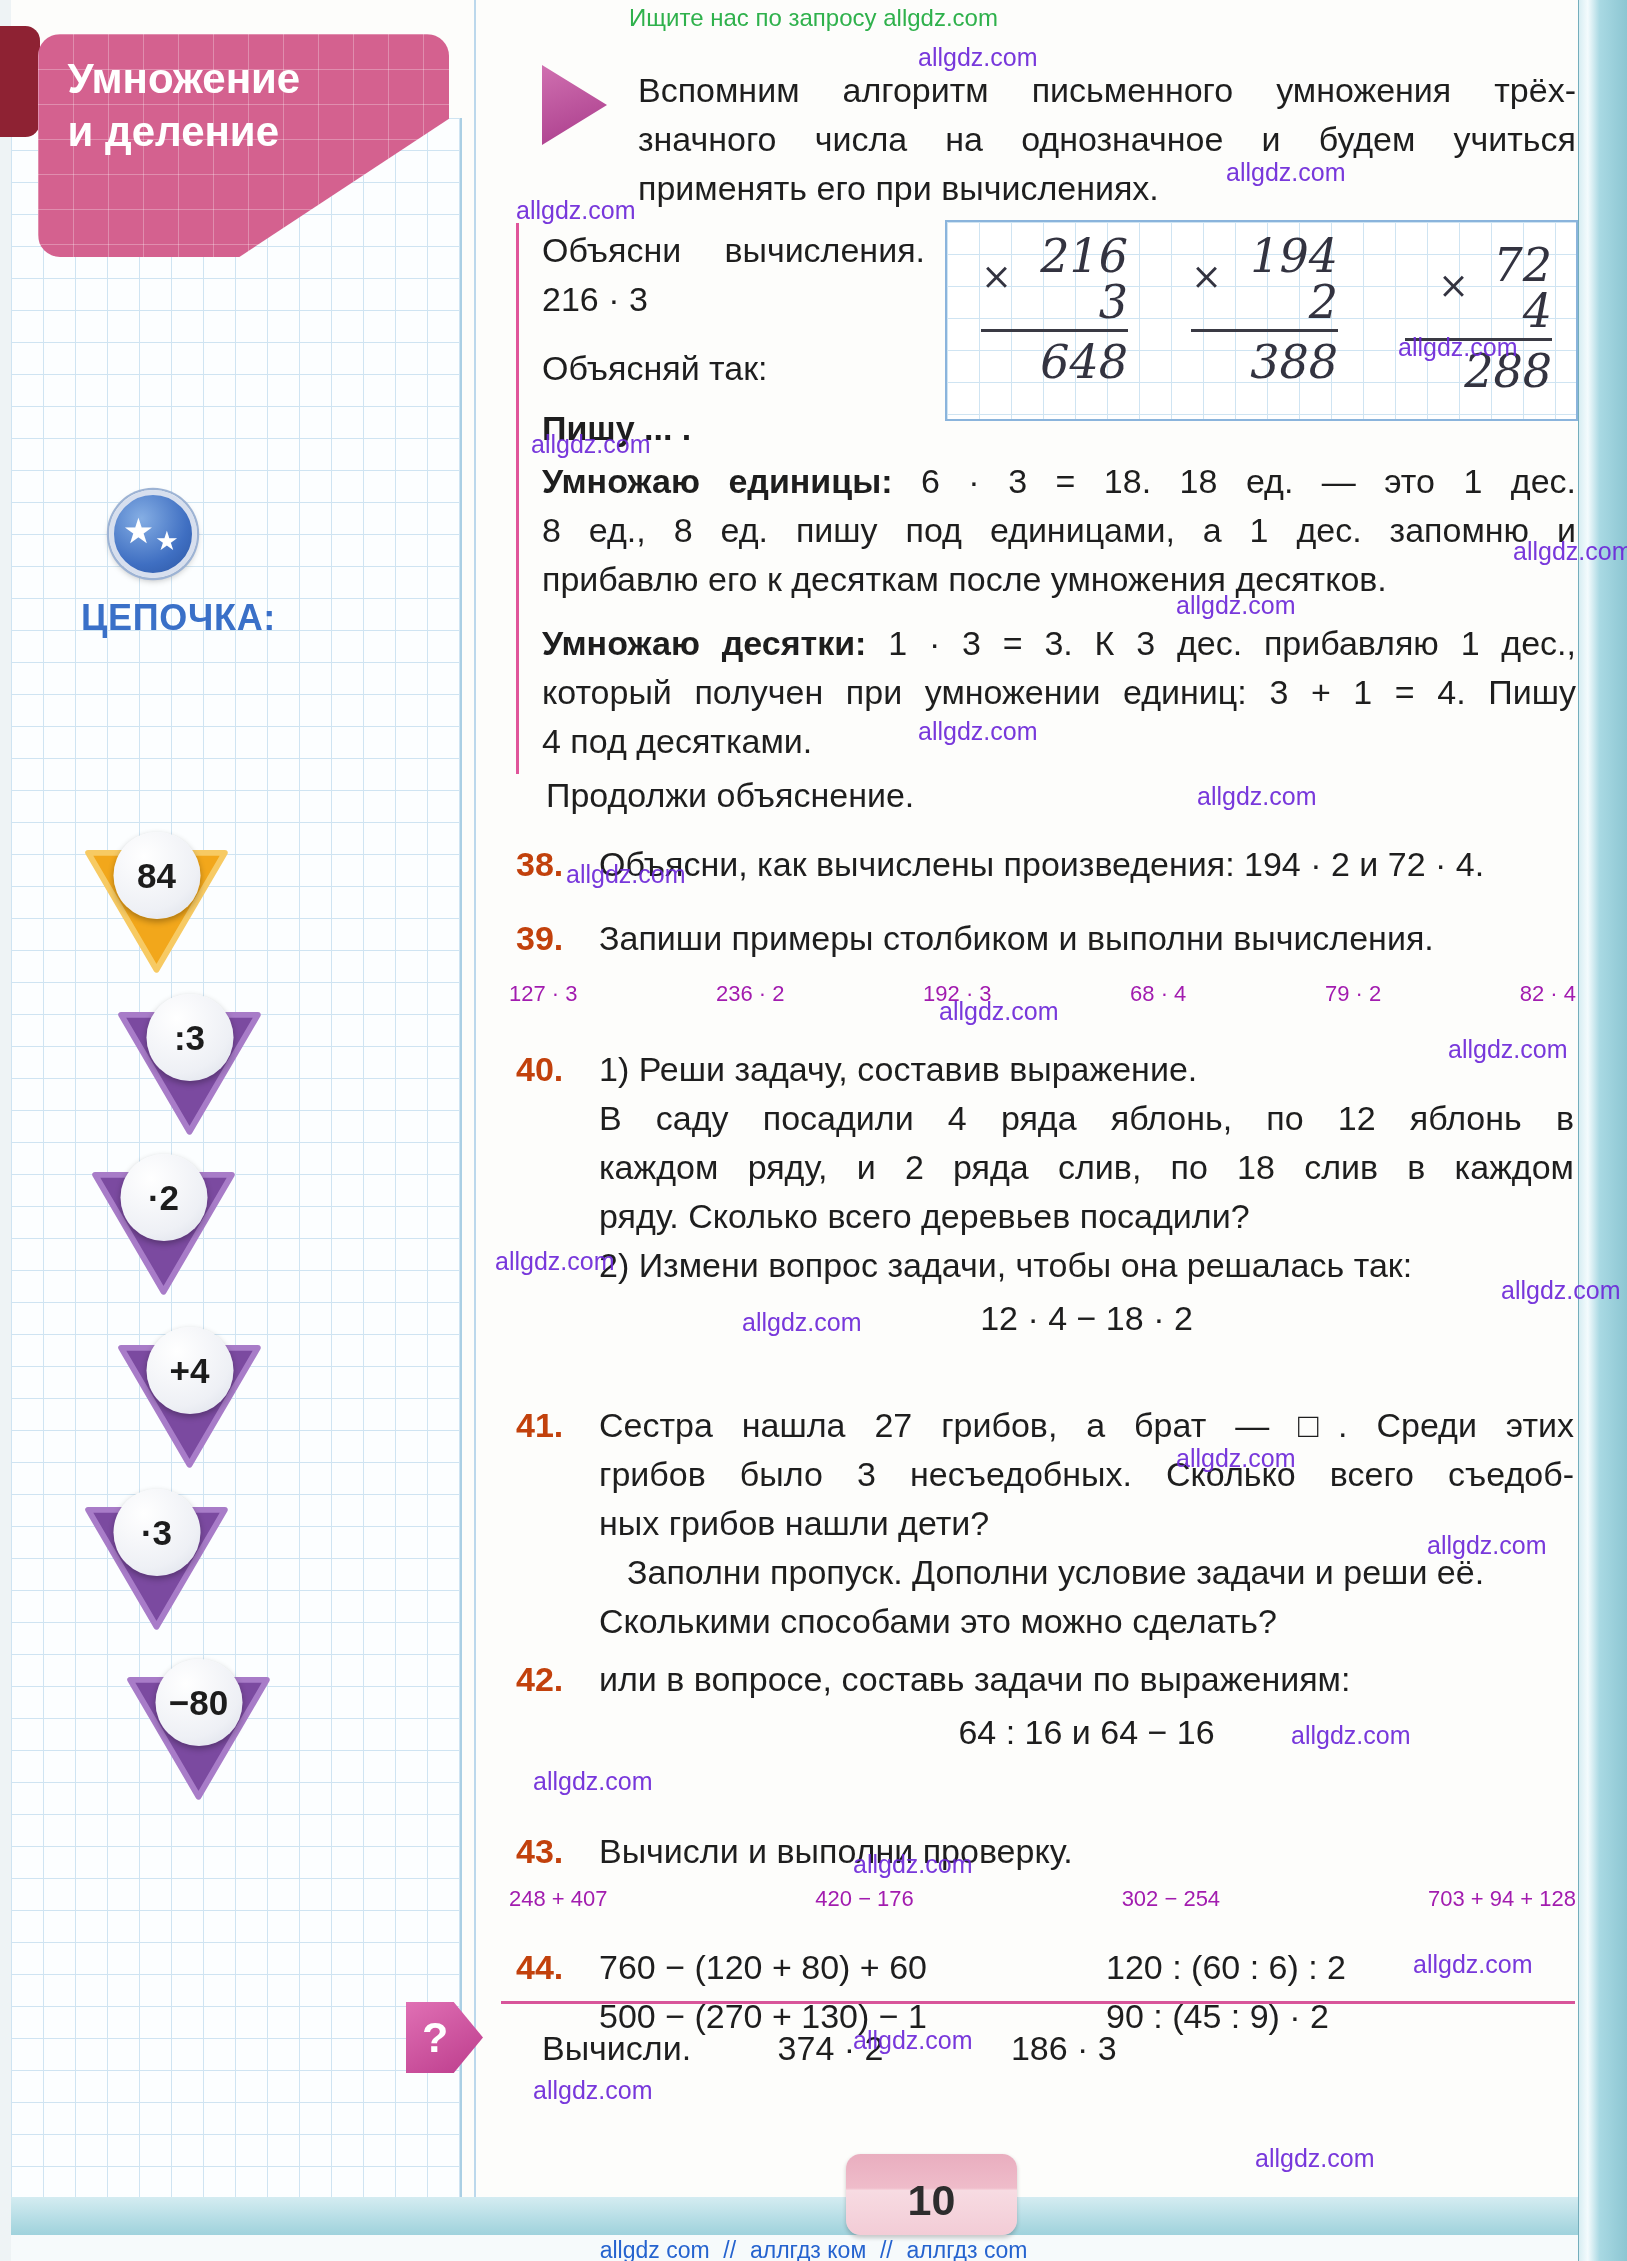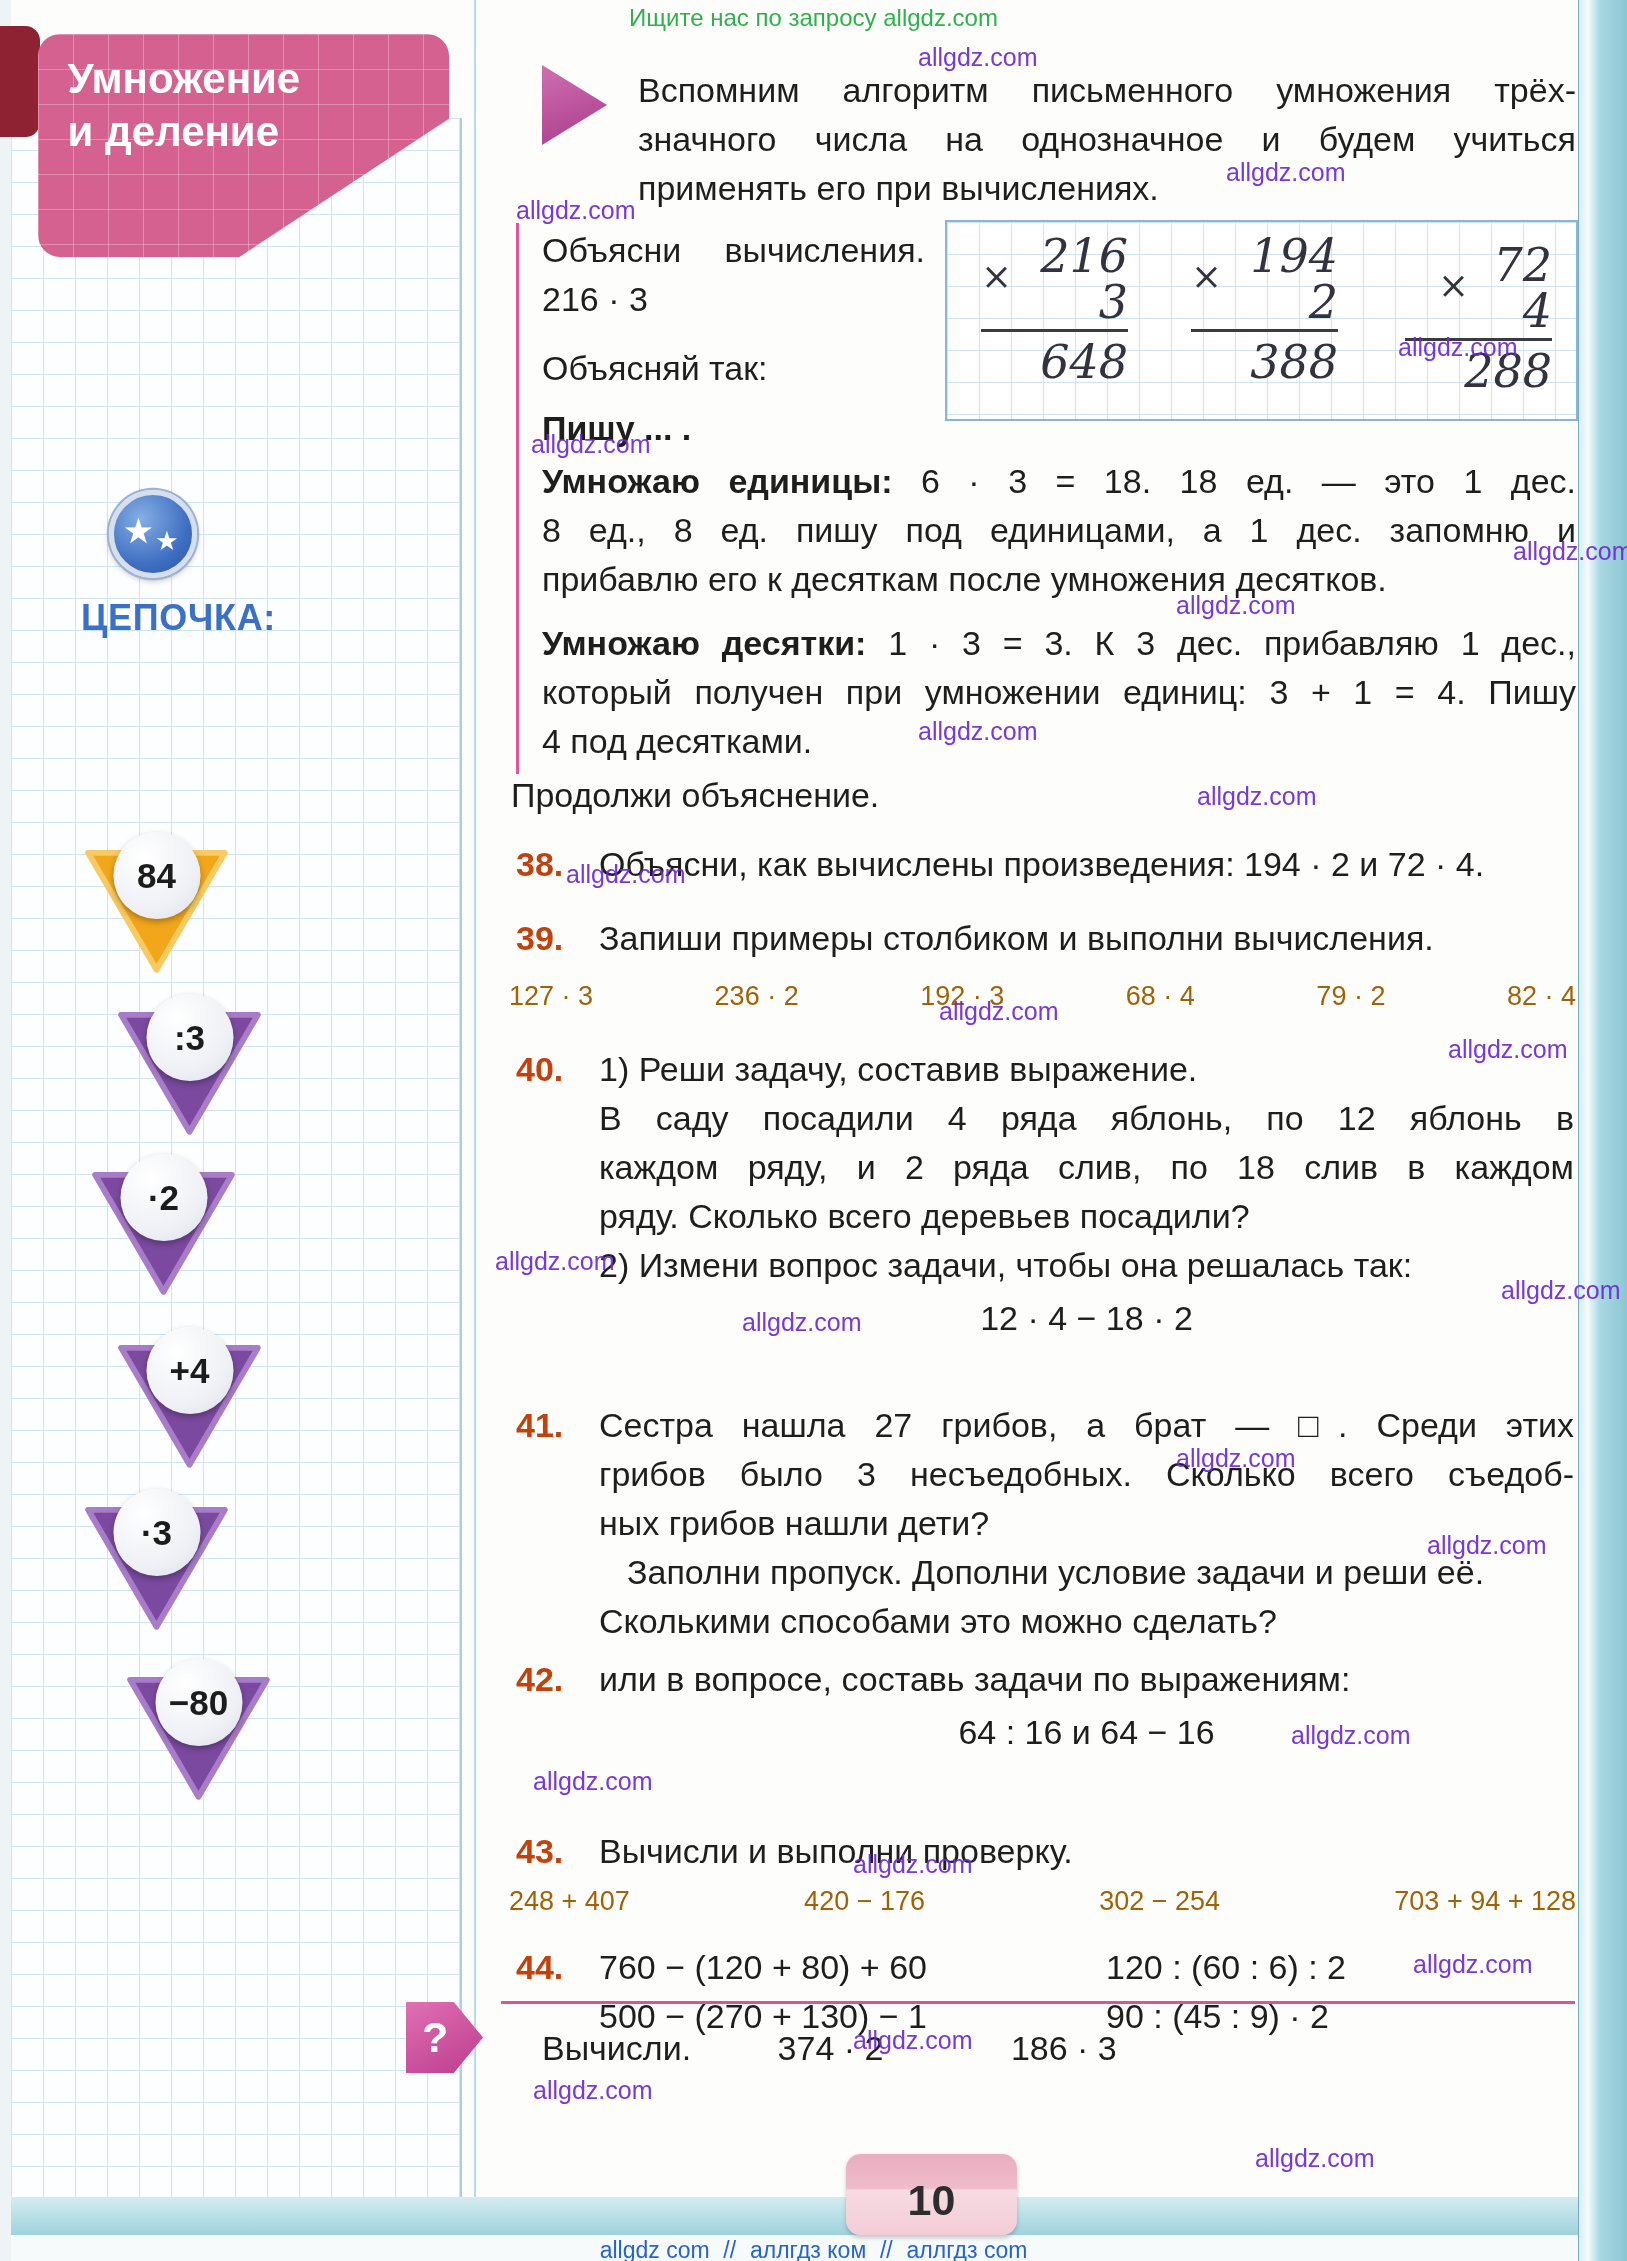--- a/index.html
+++ b/index.html
@@ -60,21 +60,21 @@
   .mult { position:absolute; width:147px; font-family:"DejaVu Serif", serif; font-style:italic; color:#333340; }
   .m-x { position:absolute; top:22px; font-size:37px; }
   .m-a { text-align:right; font-size:46px; line-height:46px; }
   .m-b { text-align:right; font-size:46px; line-height:46px; padding-bottom:4.4px; border-bottom:3.7px solid #3a3a44; }
   .m-r { text-align:right; font-size:46px; line-height:50px; padding-top:4.4px; }
   .task { position:absolute; left:516px; width:1059px; font-size:34px; line-height:49px; color:#1e1e1e; }
   .tnum { position:absolute; left:0; top:0; color:#c2410c; font-weight:bold; }
   .tbody { margin-left:83px; }
   .tcenter { text-align:center; margin-top:4.4px; }
   .indent { padding-left:28px; }
-  .trow { position:absolute; left:509px; width:1067px; display:flex; justify-content:space-between; font-size:27px; color:#a16207; }
+  .trow { position:absolute; left:509px; width:1067px; display:flex; justify-content:space-between; font-size:22px; color:#a21caf; }
   .t44line { display:flex; }
   .t44line .c1 { width:507px; }
   .divider { position:absolute; left:501px; top:2001px; width:1074px; height:2.9px; background:#d8559a; }
   .bottom-ex { position:absolute; left:542px; top:2029px; font-size:34px; color:#1e1e1e; }
   .bottom-ex span { margin-right:0; }
   .page-num-box { position:absolute; left:846px; top:2154px; width:171px; height:81px; border-radius:14.7px;
     background:linear-gradient(180deg,#e9aebf 0%, #efbcca 42%, #f7dbe2 45%, #f3ccd6 100%);
     box-shadow:0 2.2px 4.4px rgba(0,0,0,.2); display:flex; align-items:flex-end; justify-content:center; }
   .page-num-box .num { font-size:43px; font-weight:bold; color:#2d2d2d; padding-bottom:10.3px; }
   .footer-links { position:absolute; left:0; top:2237px; width:1627px; text-align:center; font-size:23px; color:#2563cf; }
@@ -188,21 +188,21 @@
     <div class="j">8 ед., 8 ед. пишу под единицами, а 1 дес. запомню и</div>
     <div>прибавлю его к десяткам после умножения десятков.</div>
   </div>
 
   <div class="txtblock" style="left:542px; top:619px; width:1034px;">
     <div class="j"><b>Умножаю десятки:</b> <span>1 · 3 = 3. К 3 дес. прибавляю 1 дес.,</span></div>
     <div class="j">который получен при умножении единиц: 3 + 1 = 4. Пишу</div>
     <div>4 под десятками.</div>
   </div>
 
-  <div class="txtblock" style="left:511px; top:771px;">Продолжи  объяснение.</div>
+  <div class="txtblock" style="left:546px; top:771px;">Продолжи  объяснение.</div>
 
   <div class="task" style="top:840px;">
     <span class="tnum">38.</span>
     <div class="tbody">
       <div>Объясни, как вычислены произведения: 194 · 2 и 72 · 4.</div>
     </div>
   </div>
 
   <div class="task" style="top:914px;">
     <span class="tnum">39.</span>

